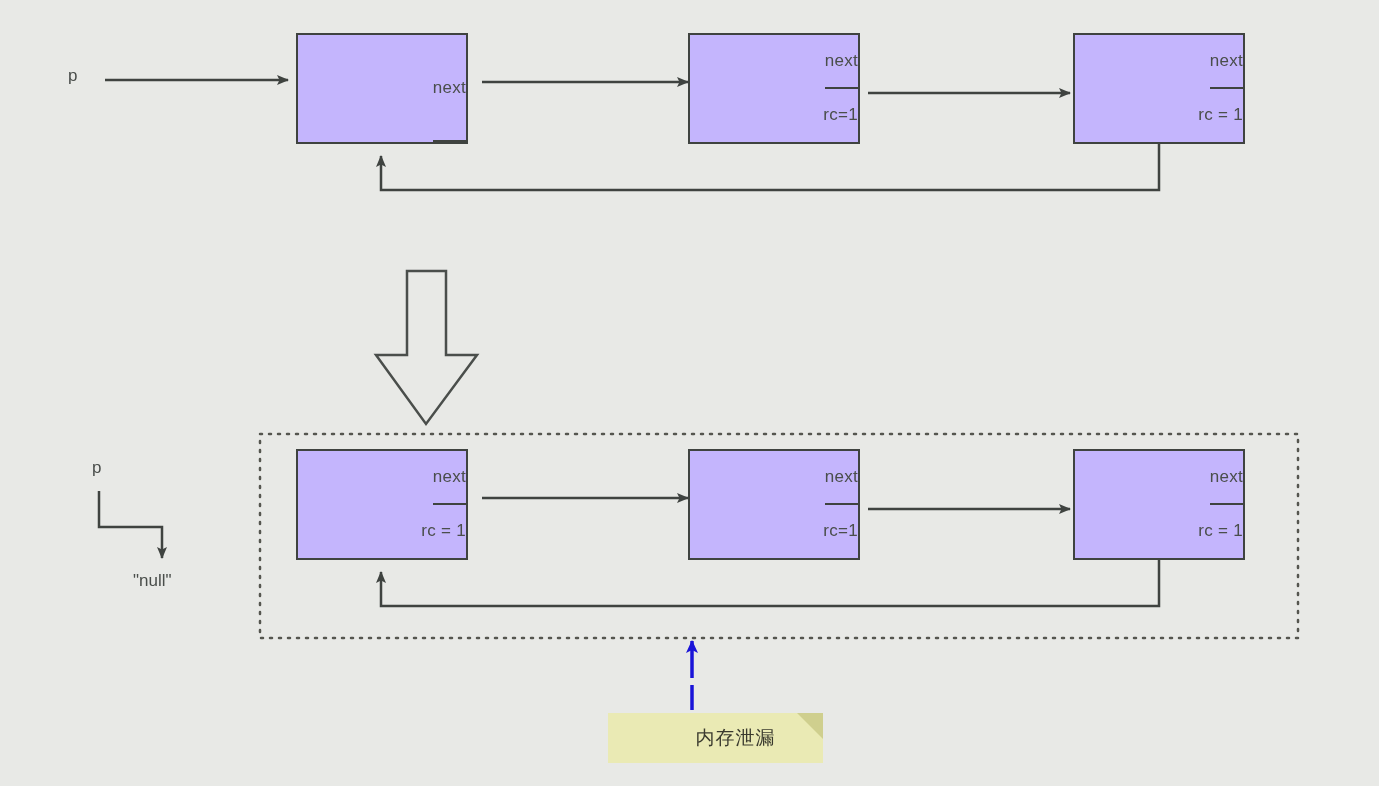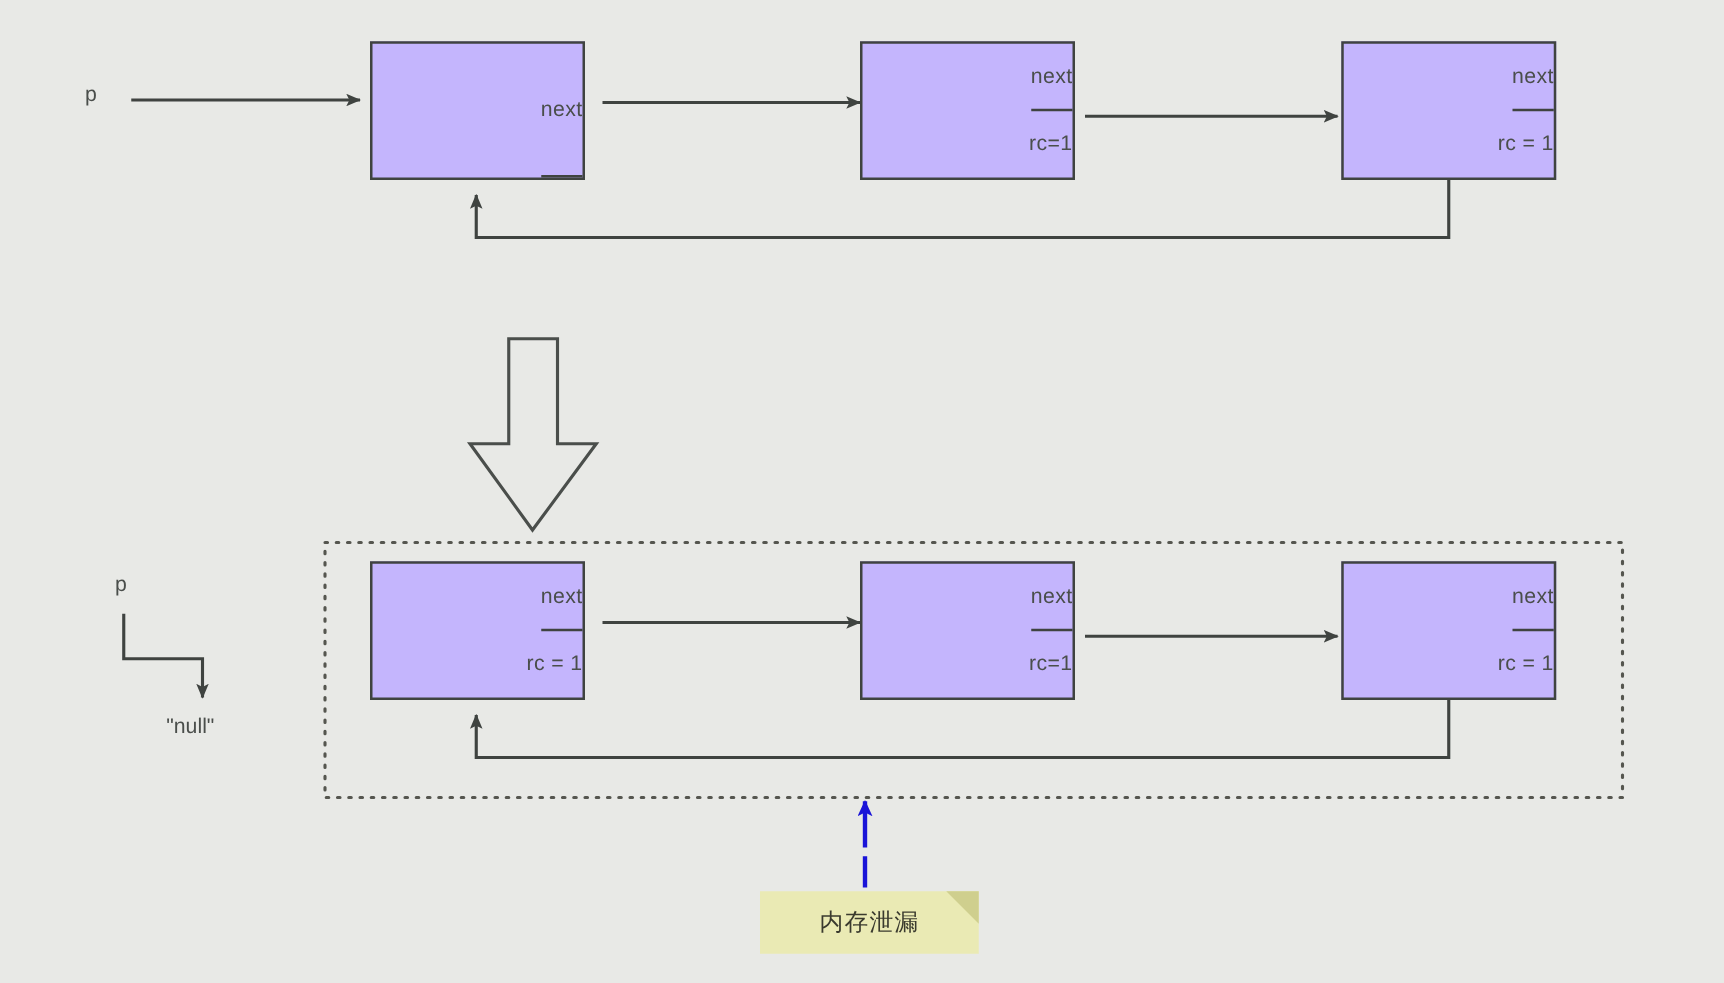--- a/index.html
+++ b/index.html
@@ -142,18 +142,18 @@
 <div class="node-box" style="left:688px; top:449px; width:172px; height:111px;">
   <div class="node-cell top">next</div>
   <div class="node-cell">rc=1</div>
 </div>
 
 <div class="node-box" style="left:1073px; top:449px; width:172px; height:111px;">
   <div class="node-cell top">next</div>
   <div class="node-cell">rc = 1</div>
 </div>
 
-<div class="callout" style="left:608px; top:713px; width:175px; height:50px;">
+<div class="callout" style="left:608px; top:713px; width:175px; height:50px;padding-left:40px;">
   <span>内存泄漏</span>
   <span class="callout-fold"></span>
 </div>
 
 <div class="watermark"></div>
 
 </body></html>

